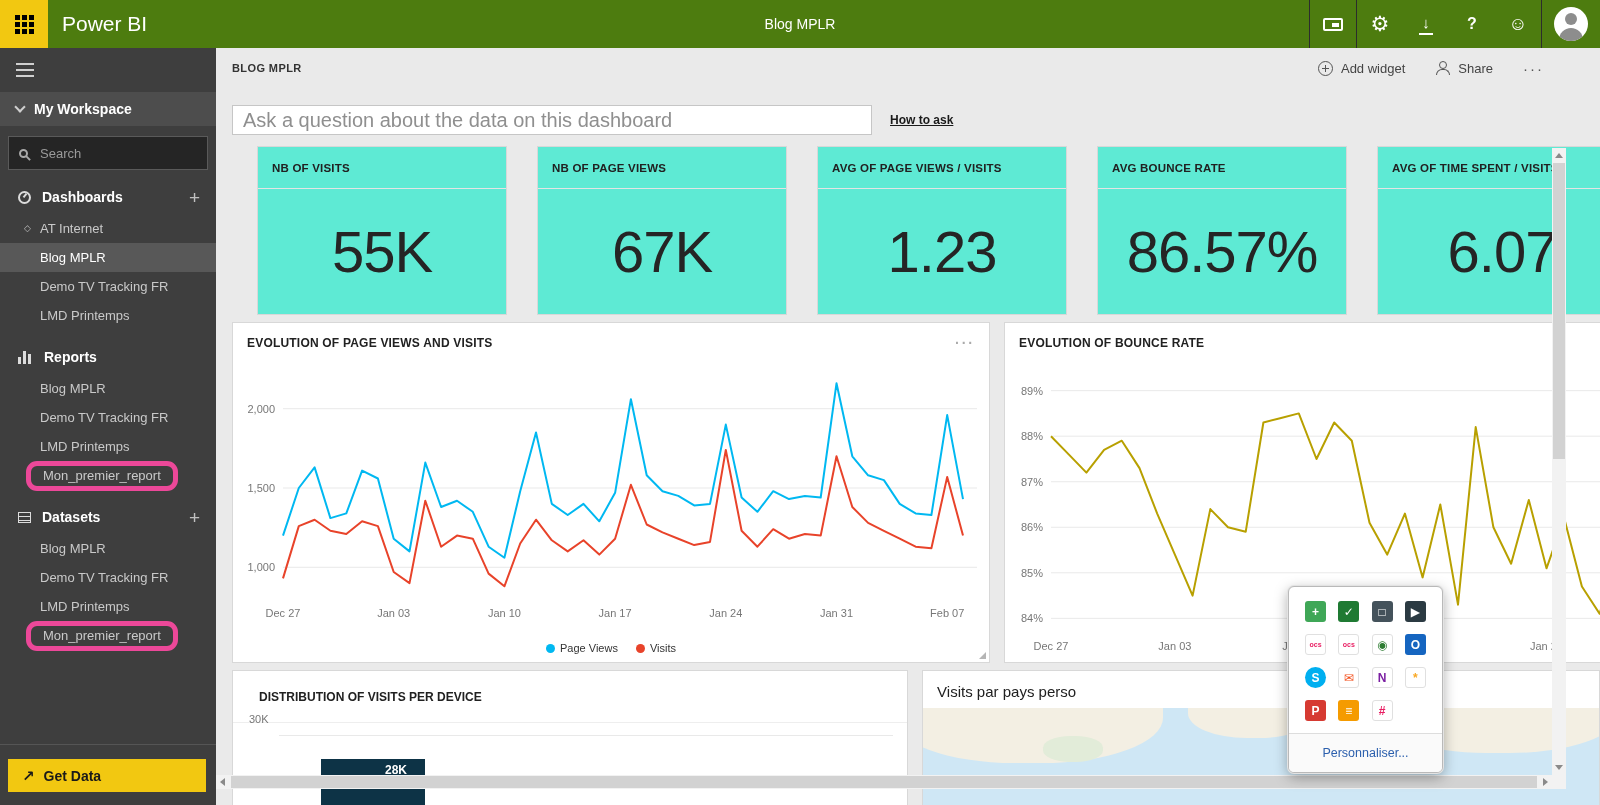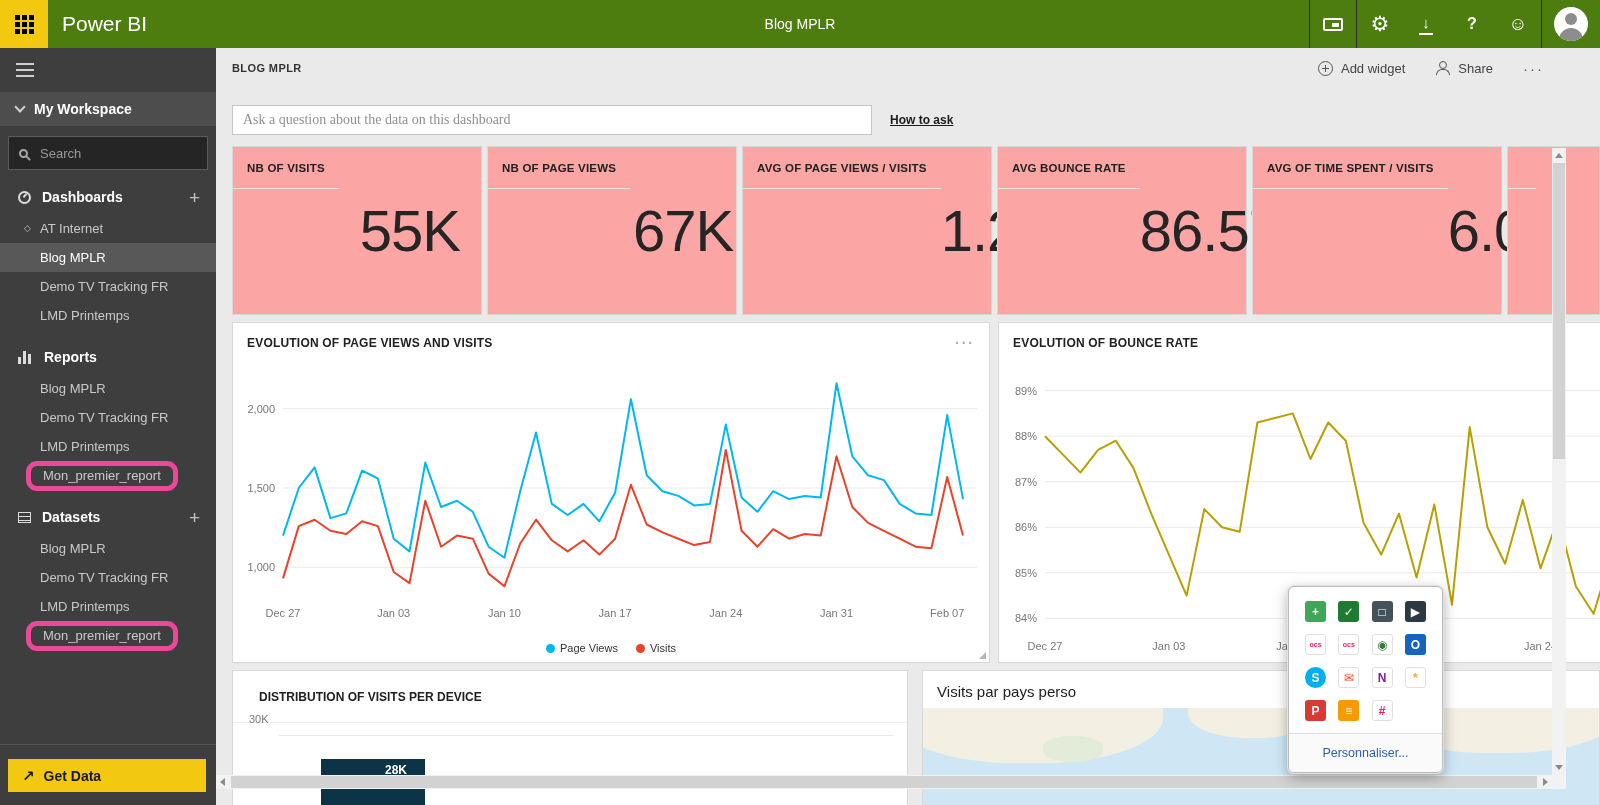--- a/index.html
+++ b/index.html
@@ -68,31 +68,31 @@
   .dh-item { display:flex; align-items:center; cursor:pointer; margin-left:30px; }
   .oplus { width:15px; height:15px; border:1px solid #555; border-radius:50%; position:relative; margin-right:8px; flex:0 0 auto; }
   .oplus:before { content:''; position:absolute; left:3px; top:6px; width:7px; height:1.5px; background:#555; }
   .oplus:after  { content:''; position:absolute; left:6px; top:3px; width:1.5px; height:7px; background:#555; }
   .share-ic { position:relative; width:15px; height:14px; margin-right:8px; flex:0 0 auto; }
   .share-ic:before { content:''; position:absolute; left:4px; top:0; width:6px; height:6px; border:1.5px solid #555; border-radius:50%; }
   .share-ic:after { content:''; position:absolute; left:1px; bottom:0; width:12px; height:5px; border:1.5px solid #555; border-bottom:none; border-radius:7px 7px 0 0; }
   .dh-more { font-size:15px; letter-spacing:2px; color:#555; cursor:pointer; }
 
   .qa-row { display:flex; align-items:center; margin:17px 0 0 16px; }
-  .qa-input { width:640px; height:30px; border:1px solid #c6c6c6; background:#fff; font-size:14px; color:#333; padding:0 10px; outline:none; font-family:Liberation Serif, serif; }
+  .qa-input { width:640px; height:30px; border:1px solid #c6c6c6; background:#fff; font-size:20px; color:#333; padding:0 10px; outline:none; font-family:Liberation Sans, sans-serif; }
   .qa-input::placeholder { color:#8f8f8f; }
   .howto { margin-left:18px; font-size:12px; color:#1a1a1a; text-decoration:underline; cursor:pointer; font-weight:bold; }
 
   .kpi-row { display:flex; gap:5px; margin:11px 0 0 16px; height:169px; }
-  .kpi-card { width:250px; background:#fca5a5; border:1px solid #d8d8d8; display:flex; flex:0 0 auto; }
+  .kpi-card { width:250px; background:#5eead4; border:1px solid #d8d8d8; display:flex; flex-direction:column; flex:0 0 auto;margin-left:25px; }
   .kpi-card.partial { flex:1 1 auto; width:auto; }
   .kpi-title { height:42px; display:flex; align-items:center; padding:0 14px; font-size:11.5px; font-weight:bold; color:#212121; border-bottom:1px solid #e4e4e4; letter-spacing:0.2px; flex:0 0 auto; }
   .kpi-value { flex:1; display:flex; align-items:center; justify-content:center; font-size:58px; font-weight:200; color:#252525; letter-spacing:-1px; }
 
-  .charts-row { display:flex; gap:8px; margin:7px 0 0 16px; height:341px; }
+  .charts-row { display:flex; gap:14px; margin:7px 0 0 16px; height:341px; }
   .chart-card { background:#fff; border:1px solid #d8d8d8; position:relative; flex:0 0 auto; }
   #card-line1 { width:758px; }
   #card-line2 { width:760px; }
   .chart-head { height:40px; display:flex; align-items:center; padding:0 14px; font-size:12px; font-weight:bold; color:#212121; letter-spacing:0.2px; }
   .chart-more { margin-left:auto; color:#aaa; font-size:14px; letter-spacing:2px; cursor:pointer; }
   .chart-body { padding-left:4px; }
   .legend { position:absolute; bottom:8px; left:0; right:0; display:flex; justify-content:center; font-size:11px; color:#333; }
   .lg-item { display:flex; align-items:center; margin:0 9px; cursor:pointer; }
   .lg-item .dot { width:9px; height:9px; border-radius:50%; display:inline-block; margin-right:5px; }
   .rsz { position:absolute; right:3px; bottom:3px; width:0; height:0; border-left:7px solid transparent; border-bottom:7px solid #b5b5b5; cursor:nwse-resize; }

